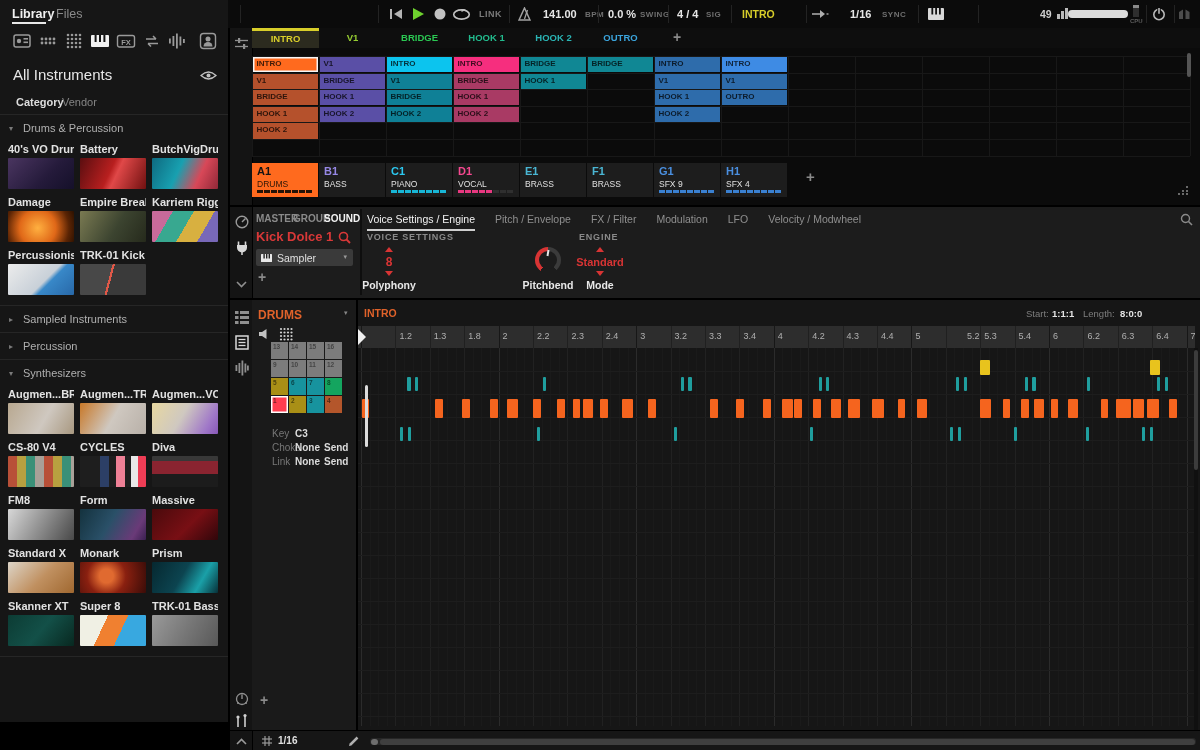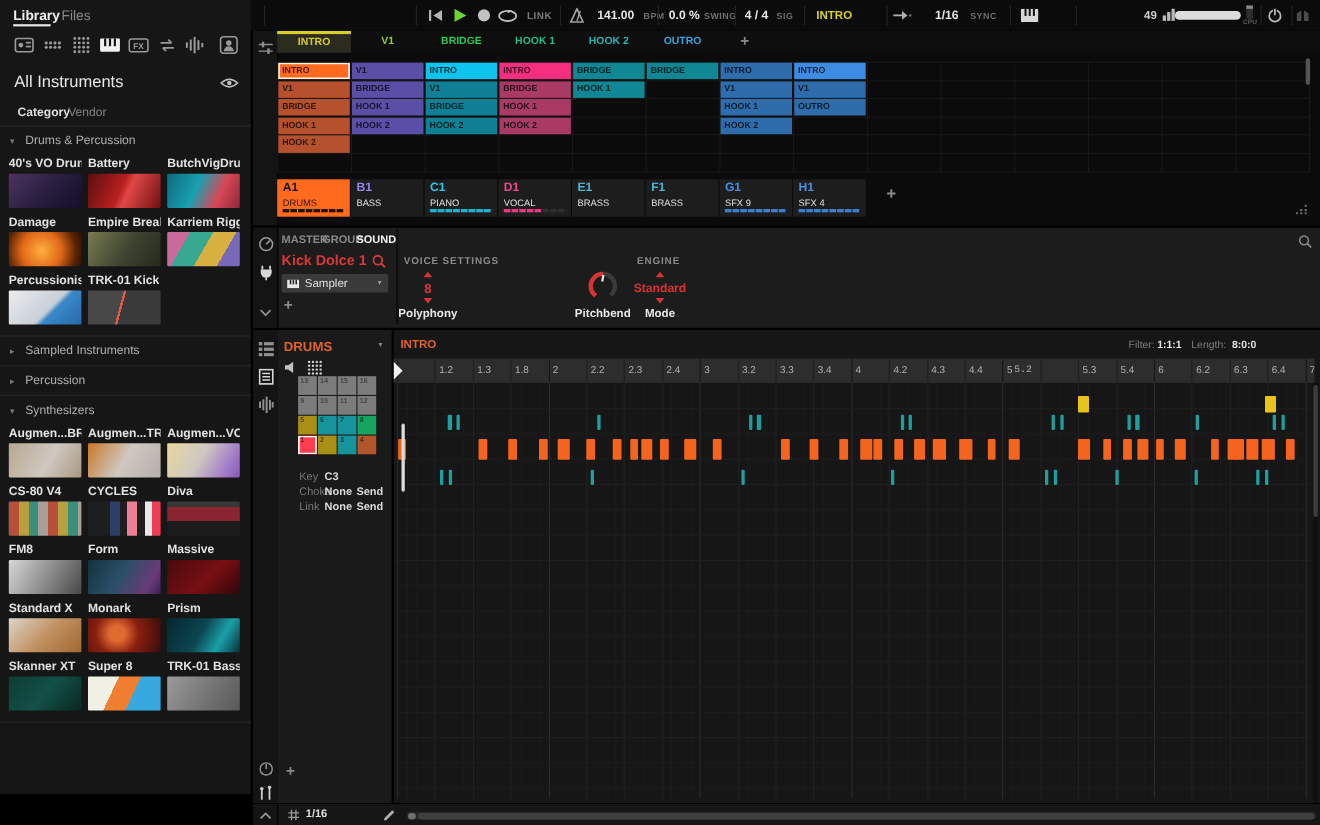--- a/index.html
+++ b/index.html
@@ -608,20 +608,28 @@
           <rect x="2.4" y="0" width="1.4" height="4.5" fill="#222"></rect>
           <rect x="5" y="0" width="1.4" height="4.5" fill="#222"></rect>
           <rect x="7.6" y="0" width="1.4" height="4.5" fill="#222"></rect>
         </svg>
       <span class="abs" style="left:21px;top:3px;font-size:10.5px;color:#e0e0e0;">Sampler</span>
       <span class="abs" style="right:6px;top:4px;font-size:7px;color:#999;">▾</span>
     </div>
     <div class="abs plus" style="left:28px;top:62px;">+</div>
     <div class="abs" style="left:130px;top:2px;width:2px;height:86px;background:#0e0e0e;"></div>
 
+    <div id="plugin-tabs" class="abs" style="left:137px;top:6px;display:flex;gap:20px;">
+        <div class="ctl-tab sel">Voice Settings / Engine</div>
+        <div class="ctl-tab">Pitch / Envelope</div>
+        <div class="ctl-tab">FX / Filter</div>
+        <div class="ctl-tab">Modulation</div>
+        <div class="ctl-tab">LFO</div>
+        <div class="ctl-tab">Velocity / Modwheel</div>
+      </div>
     <div class="abs sect-label" style="left:137px;top:25px;">VOICE SETTINGS</div>
     <div class="abs sect-label" style="left:349px;top:25px;">ENGINE</div>
 
     <div class="tri up" style="left:155px;top:40px;"></div>
     <div class="red-val" style="left:139px;top:48px;width:40px;font-size:12px;">8</div>
     <div class="tri down" style="left:155px;top:64px;"></div>
     <div class="param-label" style="left:119px;">Polyphony</div>
 
     <div class="abs" style="left:305px;top:40px;width:26px;height:26px;border-radius:50%;
          background:conic-gradient(from 0deg,#3b3b3b 0 140deg,transparent 140deg 215deg,#d83434 215deg 360deg);">
@@ -783,21 +791,21 @@
       <span class="prop-val" style="left:43px;top:142px;">None</span>
       <span class="prop-val" style="left:72px;top:142px;">Send</span>
       <span class="prop-lab" style="left:20px;top:156px;">Link</span>
       <span class="prop-val" style="left:43px;top:156px;">None</span>
       <span class="prop-val" style="left:72px;top:156px;">Send</span>
 
       <div class="abs plus" style="left:8px;top:392px;">+</div>
     </div>
 
     <span class="abs" style="left:134px;top:7px;font-size:10.5px;font-weight:bold;color:#e0622a;">INTRO</span>
-    <span class="abs" style="left:796px;top:8px;font-size:9.5px;color:#7e7e7e;">Filter:</span>
+    <span class="abs" style="left:796px;top:8px;font-size:9.5px;color:#7e7e7e;">Start:</span>
     <span class="abs" style="left:822px;top:8px;font-size:9.5px;font-weight:bold;color:#e4e4e4;">1:1:1</span>
     <span class="abs" style="left:853px;top:8px;font-size:9.5px;color:#7e7e7e;">Length:</span>
     <span class="abs" style="left:890px;top:8px;font-size:9.5px;font-weight:bold;color:#e4e4e4;">8:0:0</span>
 
     <div id="ruler">
         <div class="tick" style="left: 3px; background: rgb(23, 23, 23);"></div>
         <div class="tick" style="left: 37.4px;"></div>
         <div class="tick" style="left: 71.8px;"></div>
         <div class="tick" style="left: 106.2px;"></div>
         <div class="tick" style="left: 140.6px; background: rgb(23, 23, 23);"></div>
@@ -830,21 +838,21 @@
         <div class="tick-lab" style="left: 247.8px;">2.4</div>
         <div class="tick-lab" style="left: 282.2px;">3</div>
         <div class="tick-lab" style="left: 316.6px;">3.2</div>
         <div class="tick-lab" style="left: 351px;">3.3</div>
         <div class="tick-lab" style="left: 385.4px;">3.4</div>
         <div class="tick-lab" style="left: 419.8px;">4</div>
         <div class="tick-lab" style="left: 454.2px;">4.2</div>
         <div class="tick-lab" style="left: 488.6px;">4.3</div>
         <div class="tick-lab" style="left: 523px;">4.4</div>
         <div class="tick-lab" style="left: 557.4px;">5</div>
-        <div class="tick-lab" style="left: 564px; font-family: Liberation Mono, monospace;">5.2</div>
+        <div class="tick-lab" style="left: 609px;">5.2</div>
         <div class="tick-lab" style="left: 626.2px;">5.3</div>
         <div class="tick-lab" style="left: 660.6px;">5.4</div>
         <div class="tick-lab" style="left: 695px;">6</div>
         <div class="tick-lab" style="left: 729.4px;">6.2</div>
         <div class="tick-lab" style="left: 763.8px;">6.3</div>
         <div class="tick-lab" style="left: 798.2px;">6.4</div>
         <div class="tick-lab" style="left: 832.6px;">7</div>
       </div>
     <div class="abs" style="left:128px;top:29px;width:0;height:0;border-left:8px solid #f0f0f0;border-top:8px solid transparent;border-bottom:8px solid transparent;"></div>
 

